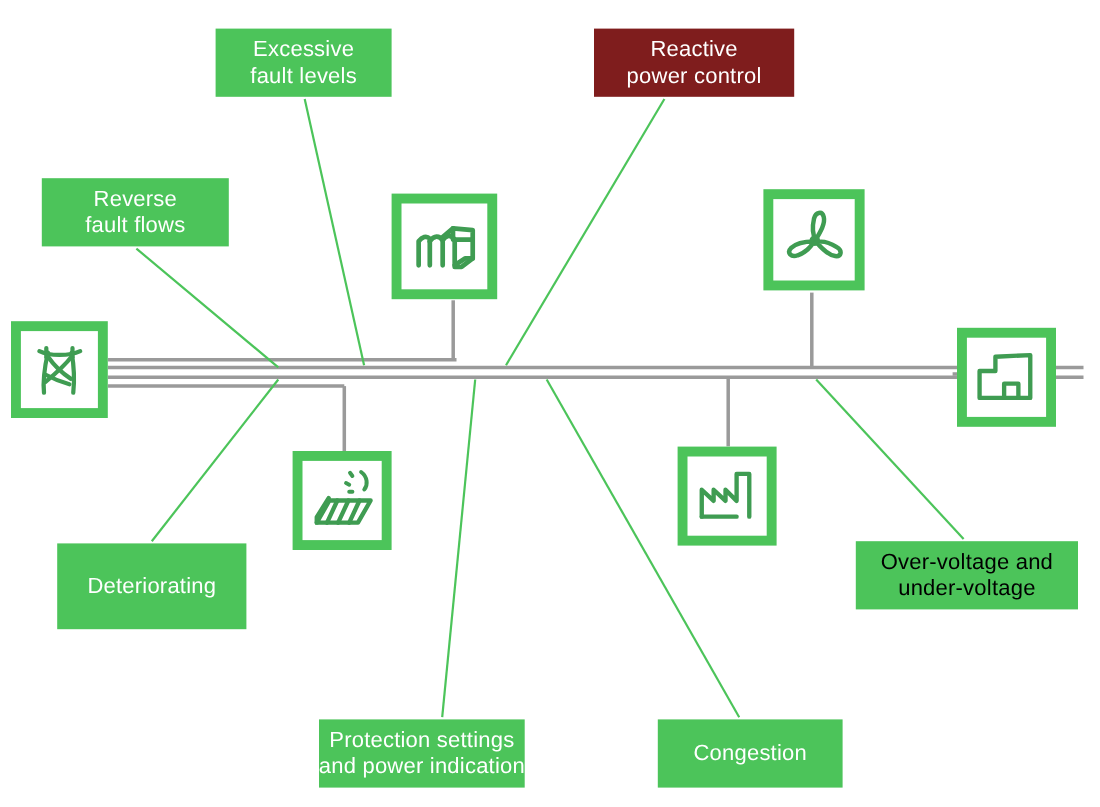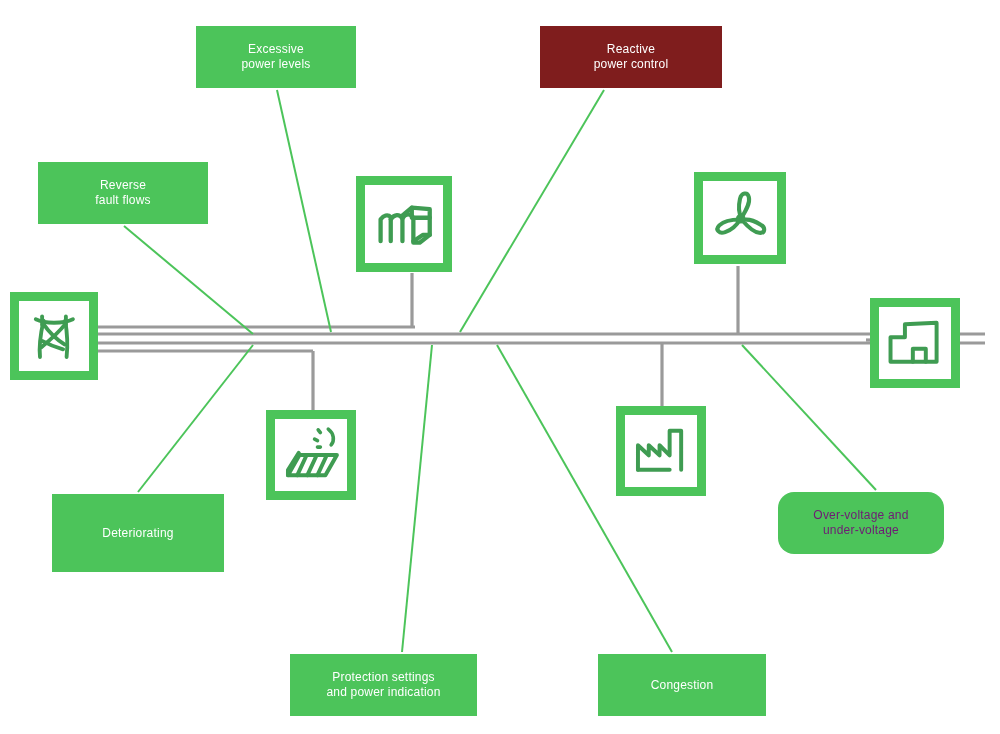--- a/index.html
+++ b/index.html
@@ -22,21 +22,21 @@
     position: absolute;
     background: #4cc койка;
     background: #4cc45a;
     color: #ffffff;
     display: flex;
     flex-direction: column;
     align-items: center;
     justify-content: center;
     text-align: center;
     line-height: 1.22;
-    font-size: 12px;
+    font-size: 20px;
     letter-spacing: 0.2px;
     box-sizing: border-box;
     padding: 6px 10px;
     z-index: 6;
   }
   .label-box .ln { display: block; white-space: nowrap; }
 
   
   .icon-tile {
     position: absolute;
@@ -142,35 +142,35 @@
       </div>
     </div>
 
   <div id="labels-host">
       <div class="label-box" style="left: 38px; top: 162px; width: 170px; height: 62px; background: rgb(76, 196, 90); color: rgb(255, 255, 255);">
         <span class="ln">Reverse</span>
         <span class="ln">fault flows</span>
       </div>
       <div class="label-box" style="left: 196px; top: 26px; width: 160px; height: 62px; background: rgb(76, 196, 90); color: rgb(255, 255, 255);">
         <span class="ln">Excessive</span>
-        <span class="ln">power levels</span>
+        <span class="ln">fault levels</span>
       </div>
       <div class="label-box" style="left: 540px; top: 26px; width: 182px; height: 62px; background: #7f1d1d; color: rgb(255, 255, 255);">
         <span class="ln">Reactive</span>
         <span class="ln">power control</span>
       </div>
       <div class="label-box" style="left: 52px; top: 494px; width: 172px; height: 78px; background: rgb(76, 196, 90); color: rgb(255, 255, 255);">
         <span class="ln">Deteriorating</span>
       </div>
       <div class="label-box" style="left: 290px; top: 654px; width: 187px; height: 62px; background: rgb(76, 196, 90); color: rgb(255, 255, 255);">
         <span class="ln">Protection settings</span>
         <span class="ln">and power indication</span>
       </div>
       <div class="label-box" style="left: 598px; top: 654px; width: 168px; height: 62px; background: rgb(76, 196, 90); color: rgb(255, 255, 255);">
         <span class="ln">Congestion</span>
       </div>
-      <div class="label-box" style="left: 778px; top: 492px; width: 166px; height: 62px; background: rgb(76, 196, 90); color: #701a75; border-radius: 16px;">
+      <div class="label-box" style="left: 778px; top: 492px; width: 202px; height: 62px; background: rgb(76, 196, 90); color: #000000;">
         <span class="ln">Over-voltage and</span>
         <span class="ln">under-voltage</span>
       </div>
     </div>
 
 </div>
 
 </body></html>

